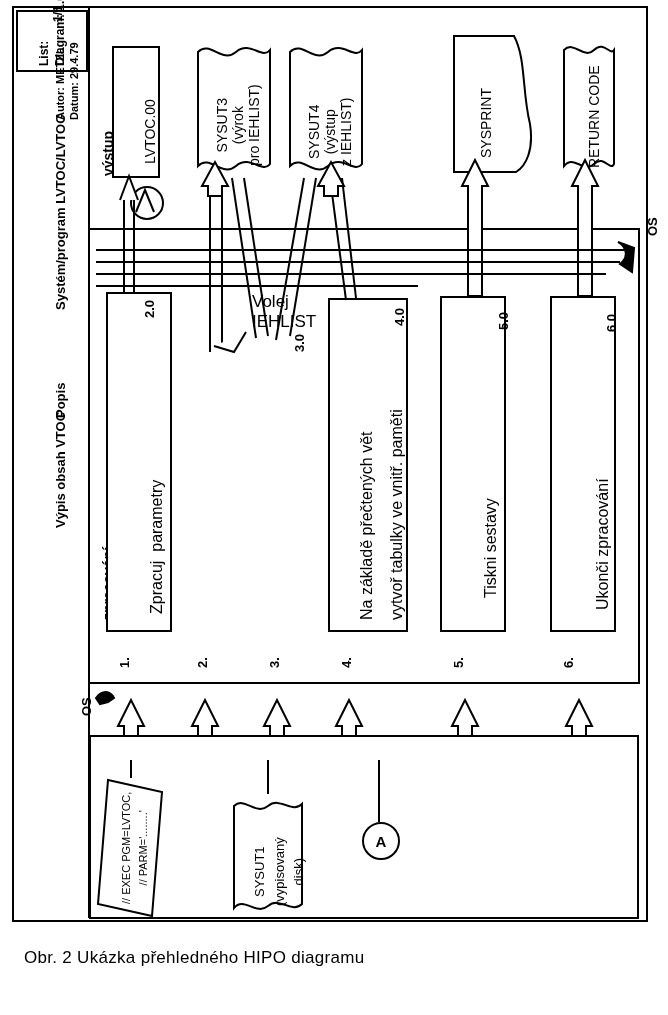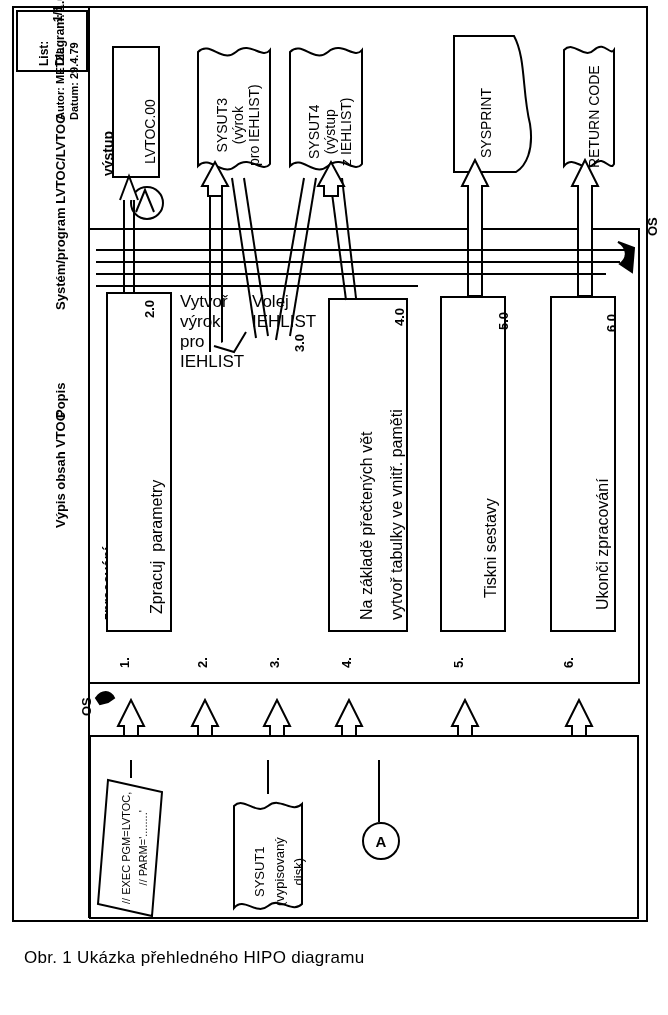--- a/index.html
+++ b/index.html
@@ -98,23 +98,20 @@
   <div class="rot" style="left:646px;top:236px;font-size:13px;font-weight:bold;">OS</div>
 
   <div class="inner-frame"></div>
 
   <div class="pbox" style="left:106px;top:292px;width:62px;height:336px;">
     <div class="lbl" style="left:40px;top:320px;">Zpracuj  parametry</div>
   </div>
   <div class="num" style="left:142px;top:318px;">2.0</div>
   <div class="rot tick" style="left:118px;top:668px;">1.</div>
 
-  <div style="position:absolute;left:180px;top:292px;width:64px;height:336px;">
-    <div class="lbl" style="left:44px;top:332px;font-size:17px;">Vytvoř výrok pro IEHLIST</div>
-  </div>
   <div class="rot tick" style="left:196px;top:668px;">2.</div>
 
   <div style="position:absolute;left:252px;top:292px;width:66px;height:336px;">
     <div class="lbl" style="left:46px;top:262px;font-size:17px;">Volej IEHLIST</div>
   </div>
   <div class="num" style="left:292px;top:352px;">3.0</div>
   <div class="rot tick" style="left:268px;top:668px;">3.</div>
 
   <div class="pbox" style="left:328px;top:298px;width:76px;height:330px;">
     <div class="lbl" style="left:22px;top:320px;line-height:1.9;">Na základě přečtených vět
@@ -240,15 +237,15 @@
       <path d="M96,698 C102,690 110,690 114,698 L108,702 L100,704 Z" fill="#000" stroke="#000"></path>
 
       <path d="M379,822 L379,760"></path>
 
       <path d="M268,794 L268,760"></path>
 
       <path d="M131,778 L131,760"></path>
     </g>
   </svg>
 
-  <div class="caption">Obr. 1  Ukázka přehledného HIPO diagramu</div>
+  <div class="caption">Obr. 2  Ukázka přehledného HIPO diagramu</div>
 
 </div>
 
 </body></html>

